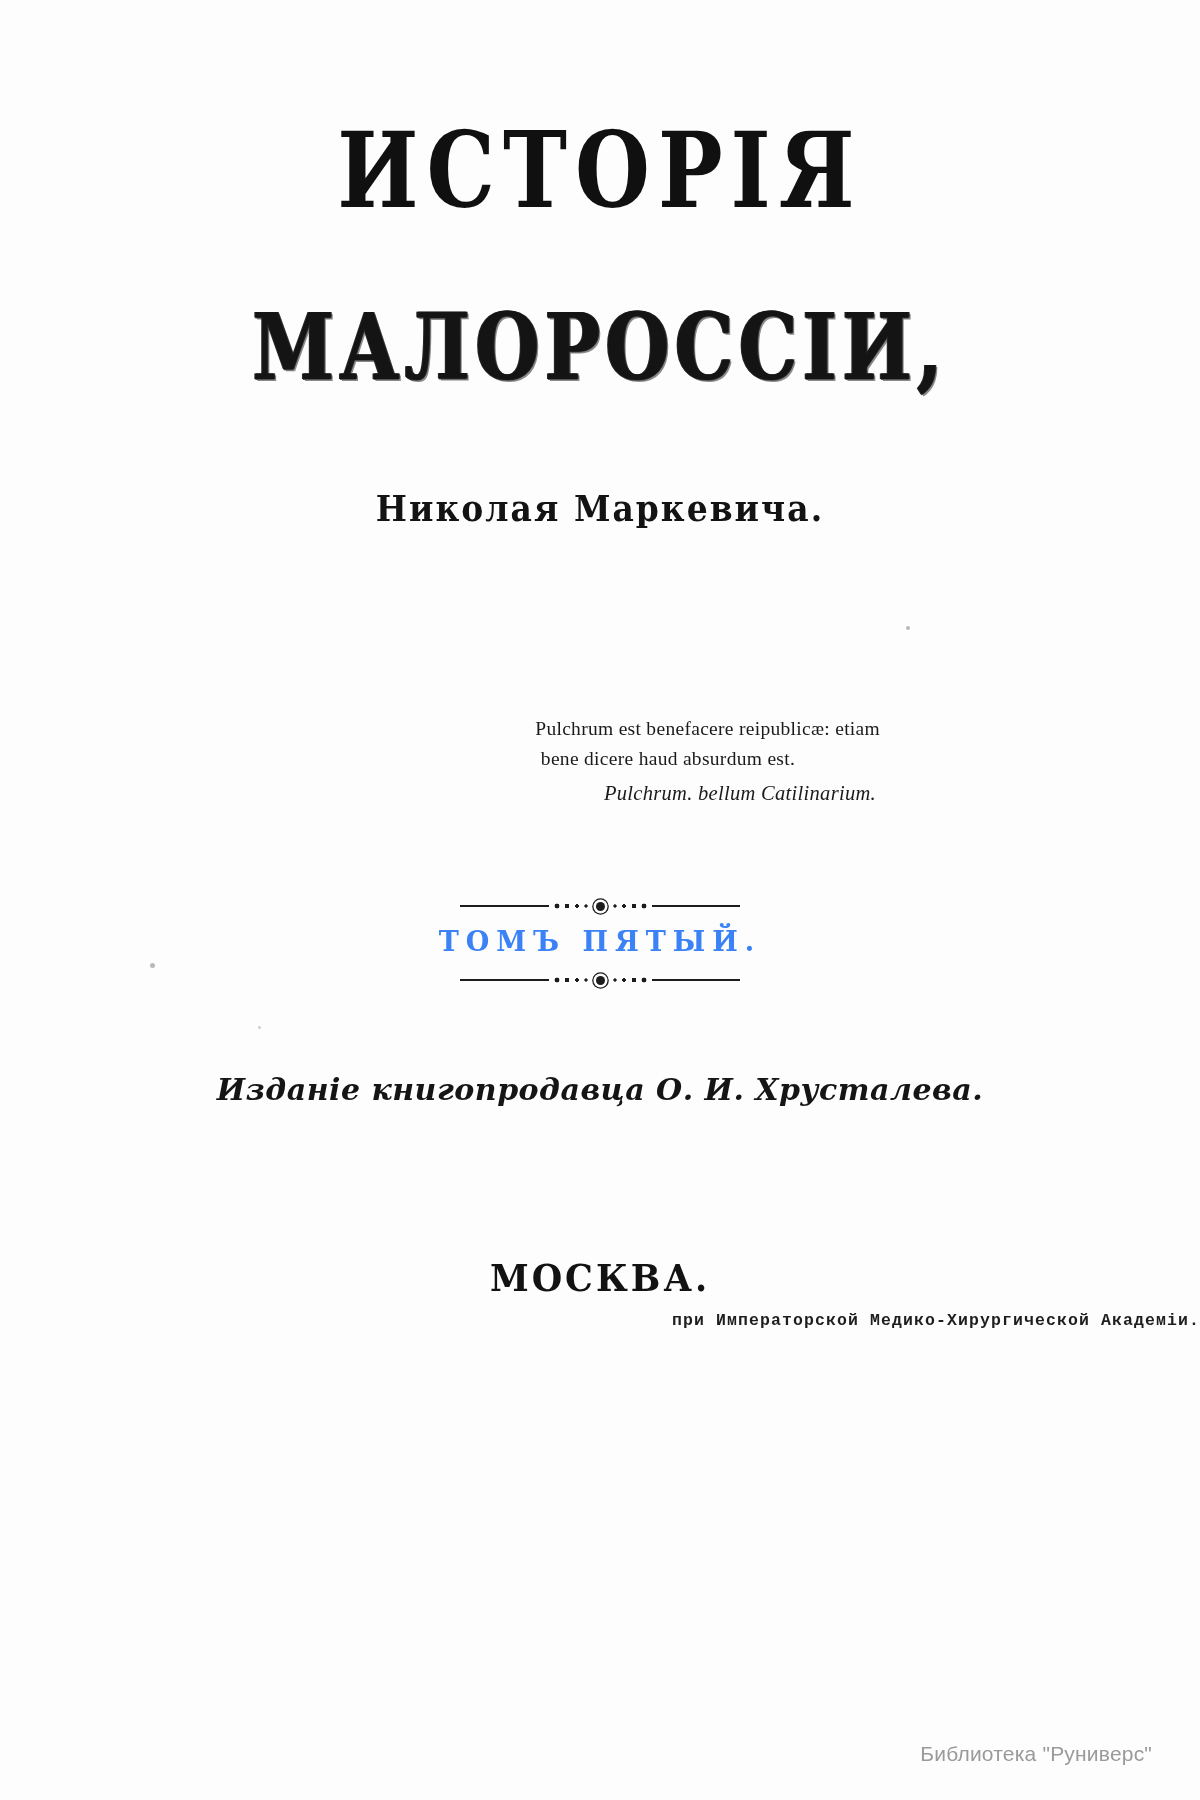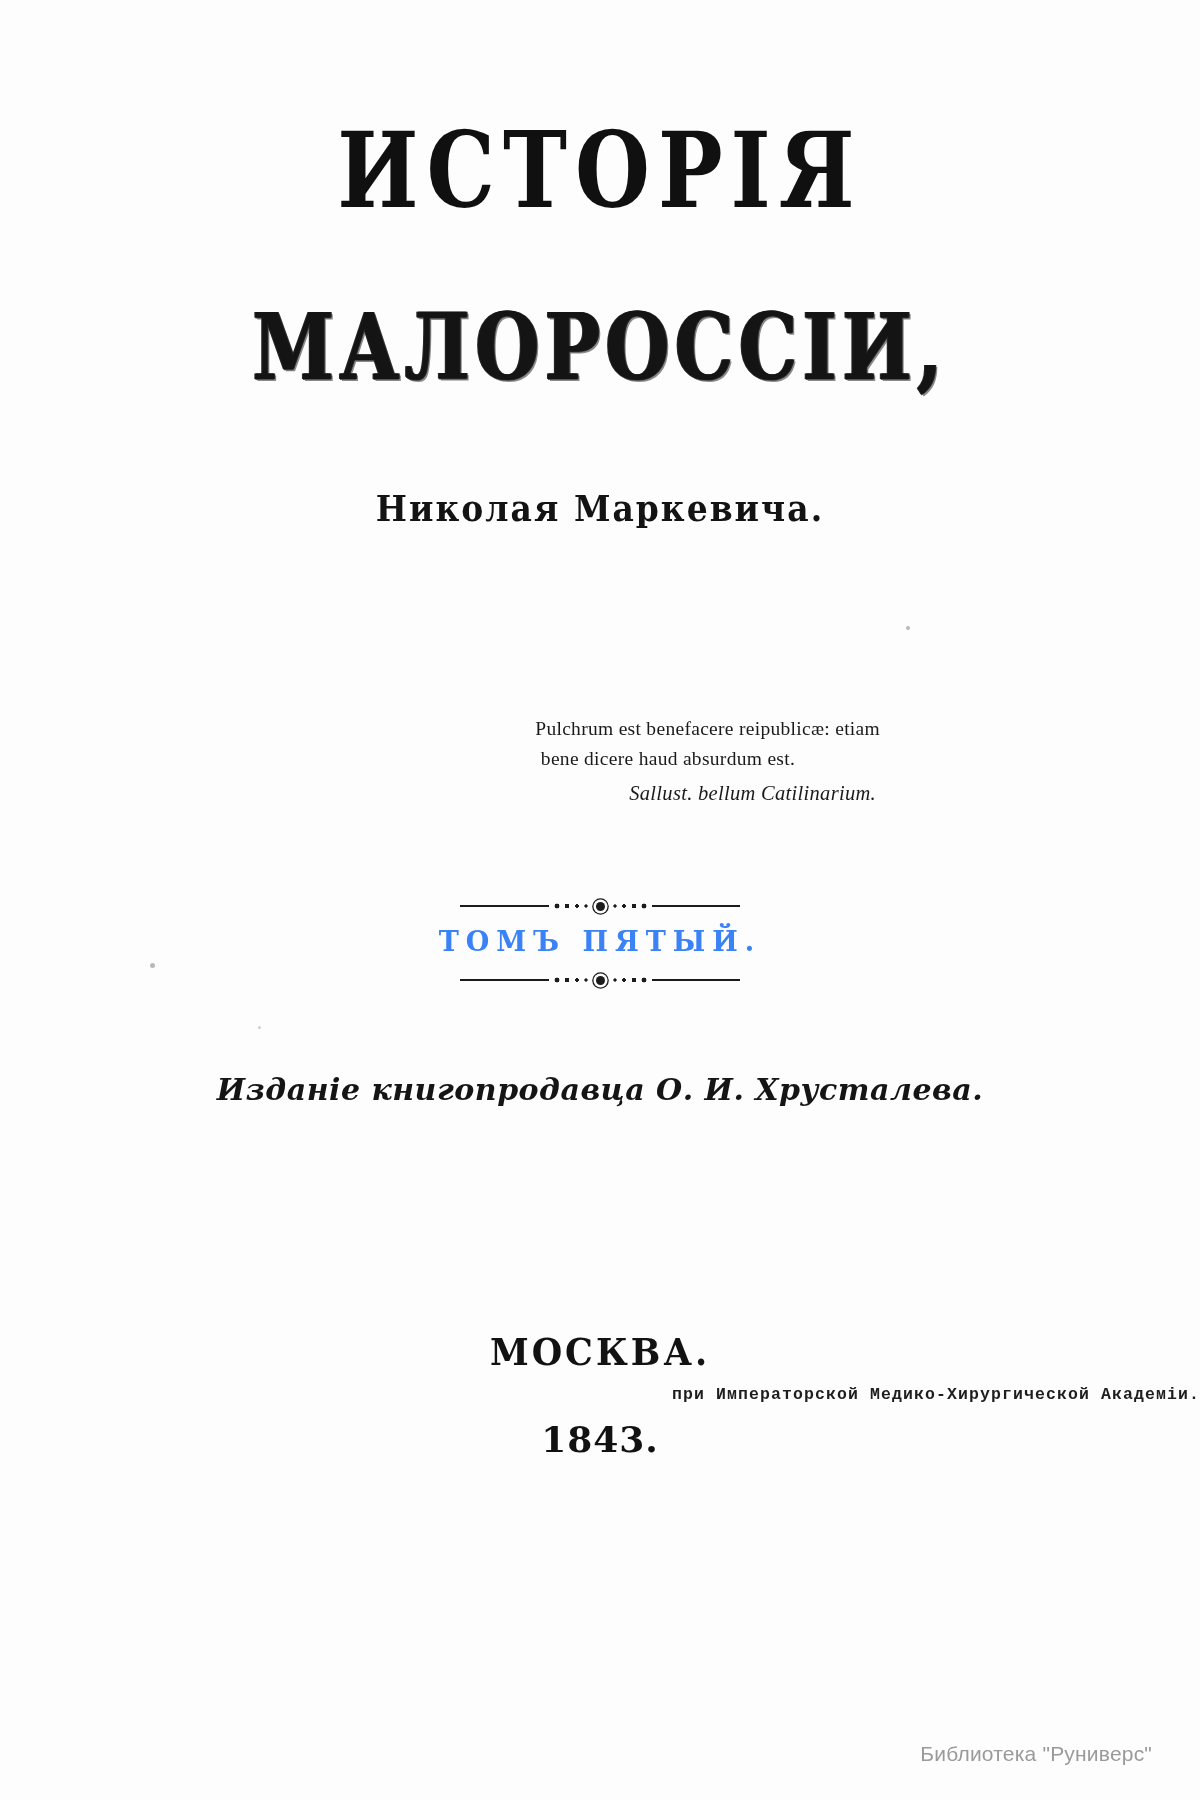--- a/index.html
+++ b/index.html
@@ -165,21 +165,21 @@
     font-family: "DejaVu Serif", serif;
     font-style: italic;
     font-weight: 700;
     font-size: 30px;
     letter-spacing: 0.5px;
     color: #151515;
   }
 
   .imprint {
     position: absolute;
-    top: 1331px;
+    top: 1257px;
     left: 0;
     width: 100%;
     text-align: center;
   }
   .imprint .city {
     font-family: "DejaVu Serif", serif;
     font-weight: 700;
     font-size: 35px;
     letter-spacing: 3px;
     color: #121212;
@@ -236,21 +236,21 @@
 
   <div class="title-main">ИСТОРІЯ</div>
 
   <div class="title-sub">МАЛОРОССІИ,</div>
 
   <div class="author">Николая Маркевича.</div>
 
   <div class="epigraph">
     <div class="line1">Pulchrum est benefacere reipublicæ: etiam</div>
     <div class="line2">bene dicere haud absurdum est.</div>
-    <div class="source">Sallust. bellum Catilinarium.</div>
+    <div class="source">Pulchrum. bellum Catilinarium.</div>
   </div>
 
   <div class="volume-block">
     <div class="orn-rule">
       <span class="bar"></span>
       <span class="mid">
         <span class="leaf-l"></span>
         <span class="dot"></span>
         <span class="leaf-r"></span>
       </span>
@@ -266,18 +266,17 @@
       </span>
       <span class="bar"></span>
     </div>
   </div>
 
   <div class="publisher">Изданіе книгопродавца О. И. Хрусталева.</div>
 
   <div class="imprint">
     <span class="city">МОСКВА.</span>
     <span class="academy">при Императорской Медико-Хирургической Академіи.</span>
-    <span class="year">1843.</span>
   </div>
 
   <div class="watermark">Библиотека "Руниверс"</div>
 
 </div>
 
 </body></html>

